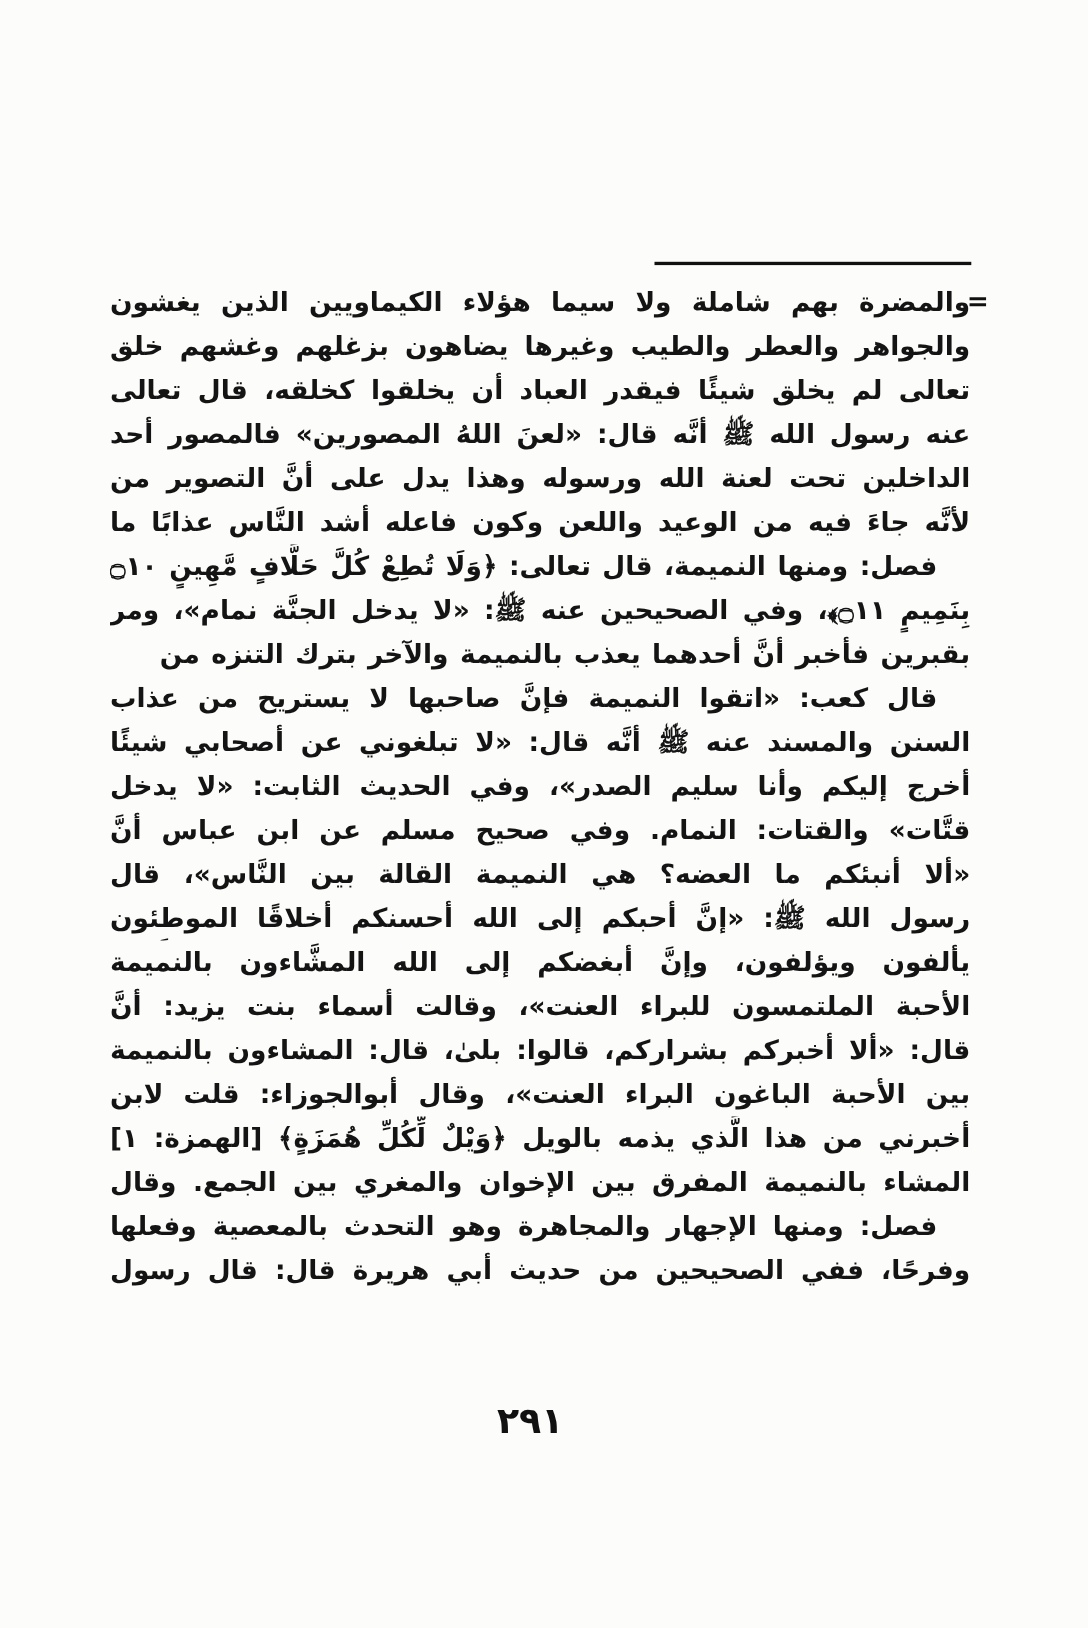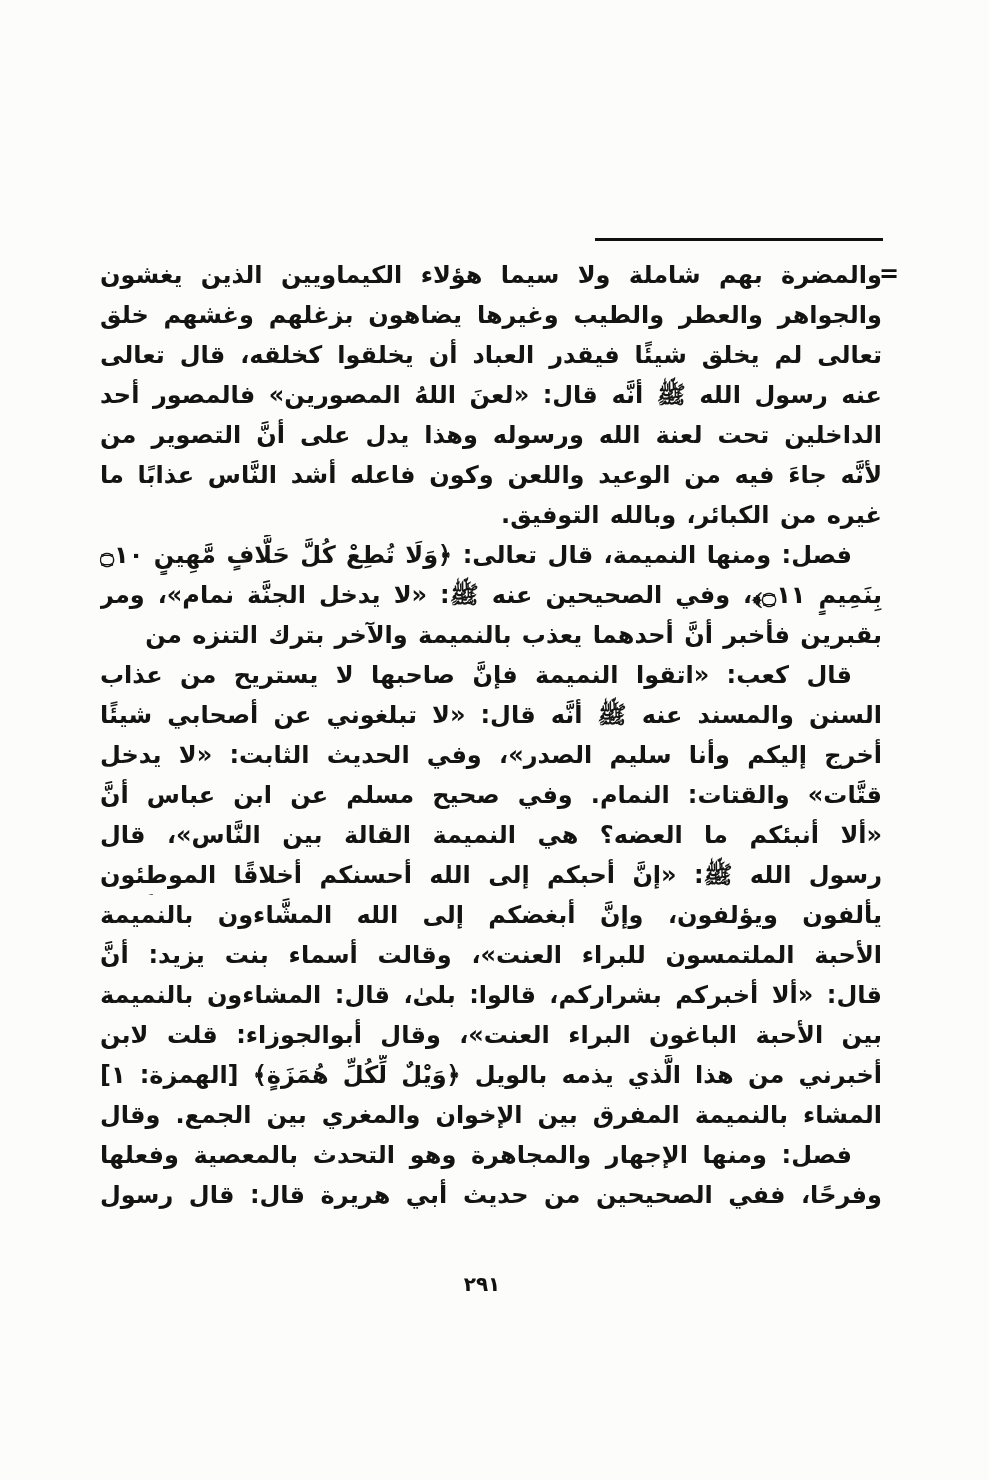--- a/index.html
+++ b/index.html
@@ -58,42 +58,41 @@
   .line.indent {
     padding-right: 30px;
   }
   .page-number {
     position: absolute;
     top: 1272px;
     left: 0;
     right: 25px;
     text-align: center;
     direction: rtl;
-    font-size: 20px;
+    font-size: 33px;
     font-weight: bold;
     color: #111;
   }
 </style>
 </head>
 <body>
 
 <div class="page">
 
   <div class="footnote-rule"></div>
 
   <div class="continuation-marker">=</div>
 
   <div class="text-block">
       <div class="line justify">والمضرة بهم شاملة ولا سيما هؤلاء الكيماويين الذين يغشون النقود</div>
       <div class="line justify">والجواهر والعطر والطيب وغيرها يضاهون بزغلهم وغشهم خلق الله، والله</div>
       <div class="line justify">تعالى لم يخلق شيئًا فيقدر العباد أن يخلقوا كخلقه، قال تعالى فيما حكى</div>
       <div class="line justify">عنه رسول الله ﷺ أنَّه قال: «لعنَ اللهُ المصورين» فالمصور أحد الملاعين</div>
       <div class="line justify">الداخلين تحت لعنة الله ورسوله وهذا يدل على أنَّ التصوير من أكبر الكبائر؛</div>
       <div class="line justify">لأنَّه جاءَ فيه من الوعيد واللعن وكون فاعله أشد النَّاس عذابًا ما لم يجئ في</div>
-      <div class="line">غيره من الكبائر، وبالله التوفيق.</div>
       <div class="line justify indent">فصل: ومنها النميمة، قال تعالى: ﴿وَلَا تُطِعْ كُلَّ حَلَّافٍ مَّهِينٍ ۝١٠ هَمَّازٍ مَّشَّآءٍ</div>
       <div class="line justify">بِنَمِيمٍ ۝١١﴾، وفي الصحيحين عنه ﷺ: «لا يدخل الجنَّة نمام»، ومر ﷺ</div>
       <div class="line">بقبرين فأخبر أنَّ أحدهما يعذب بالنميمة والآخر بترك التنزه من البول.</div>
       <div class="line justify indent">قال كعب: «اتقوا النميمة فإنَّ صاحبها لا يستريح من عذاب القبر»، وفي</div>
       <div class="line justify">السنن والمسند عنه ﷺ أنَّه قال: «لا تبلغوني عن أصحابي شيئًا فإنِّي أحب أن</div>
       <div class="line justify">أخرج إليكم وأنا سليم الصدر»، وفي الحديث الثابت: «لا يدخل الجنَّة</div>
       <div class="line justify">قتَّات» والقتات: النمام. وفي صحيح مسلم عن ابن عباس أنَّ النَّبي ﷺ قال:</div>
       <div class="line justify">«ألا أنبئكم ما العضه؟ هي النميمة القالة بين النَّاس»، قال أبوهريرة: قال</div>
       <div class="line justify">رسول الله ﷺ: «إنَّ أحبكم إلى الله أحسنكم أخلاقًا الموطئون أكنافًا الَّذين</div>
       <div class="line justify">يألفون ويؤلفون، وإنَّ أبغضكم إلى الله المشَّاءون بالنميمة المفرقون بين</div>

